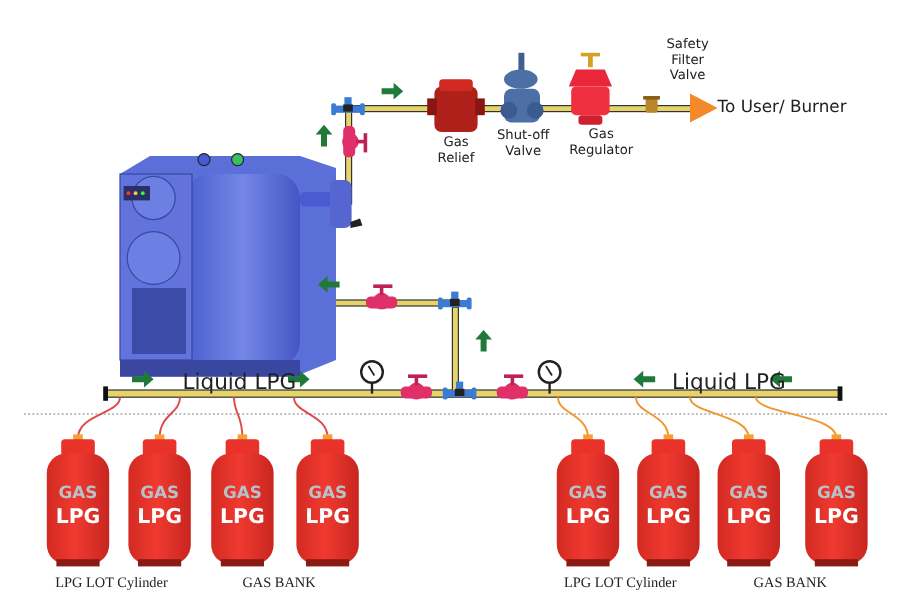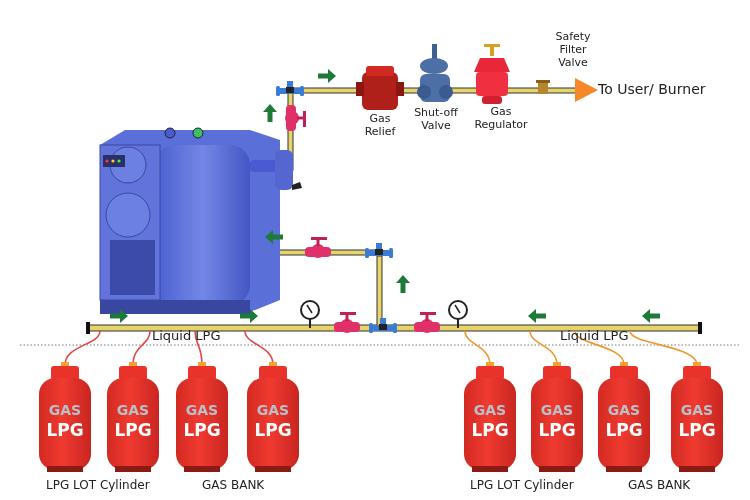--- a/index.html
+++ b/index.html
@@ -2,22 +2,22 @@
 <html><head>
 <meta charset="utf-8">
 <style>
   html, body { margin: 0; padding: 0; background: #ffffff; }
   body { width: 750px; height: 500px; position: relative; overflow: hidden; font-family: "DejaVu Sans", sans-serif; }
   #stage { position: absolute; left: 0; top: 0; width: 750px; height: 500px; }
   .lbl { position: absolute; color: #222; font-family: "DejaVu Sans", sans-serif; text-align: center; white-space: nowrap; }
   .small { font-size: 11px; line-height: 13px; }
   .bold { font-weight: normal; }
   .big { font-size: 14px; }
-  .mid { font-size: 13px; margin-top: 20px; }
-  .cyl-label { font-size: 12px; }
+  .mid { font-size: 18px; }
+  .cyl-label { font-size: 12px; font-family: Liberation Serif, serif; }
 </style>
 </head>
 <body>
 
 <svg id="stage" width="750" height="500" viewBox="0 0 750 500" xmlns="http://www.w3.org/2000/svg">
   <defs>
     <linearGradient id="vapGrad" x1="0" y1="0" x2="1" y2="0">
       <stop offset="0" stop-color="#4a5fd0"></stop>
       <stop offset="0.5" stop-color="#7487e6"></stop>
       <stop offset="1" stop-color="#4456c4"></stop>

